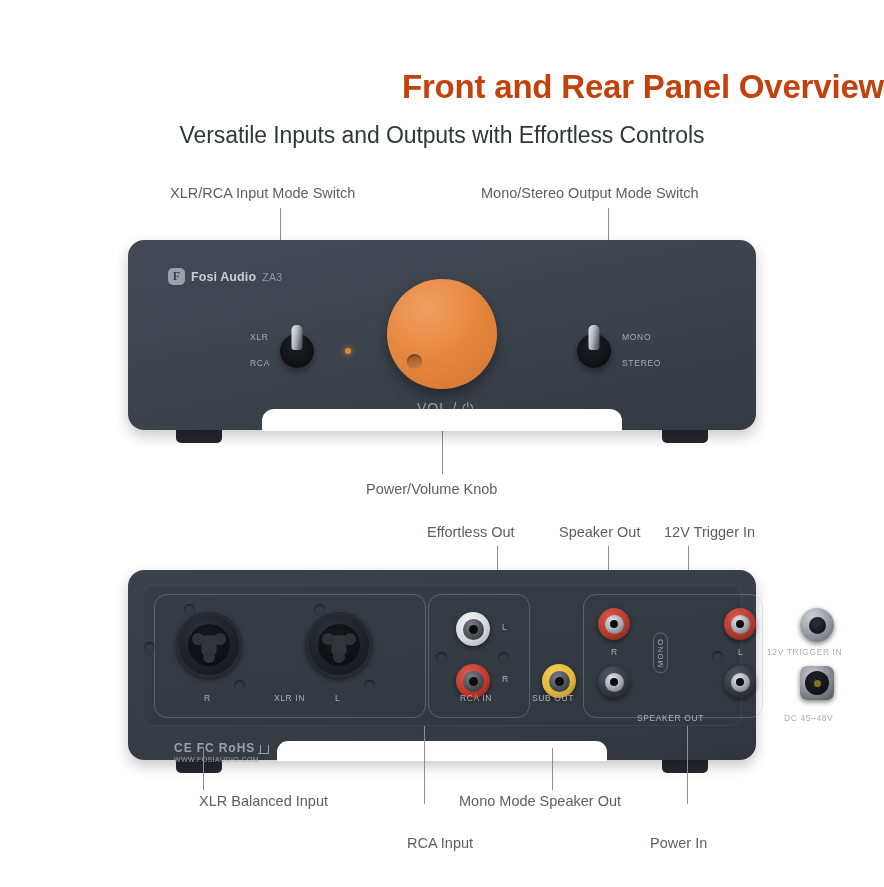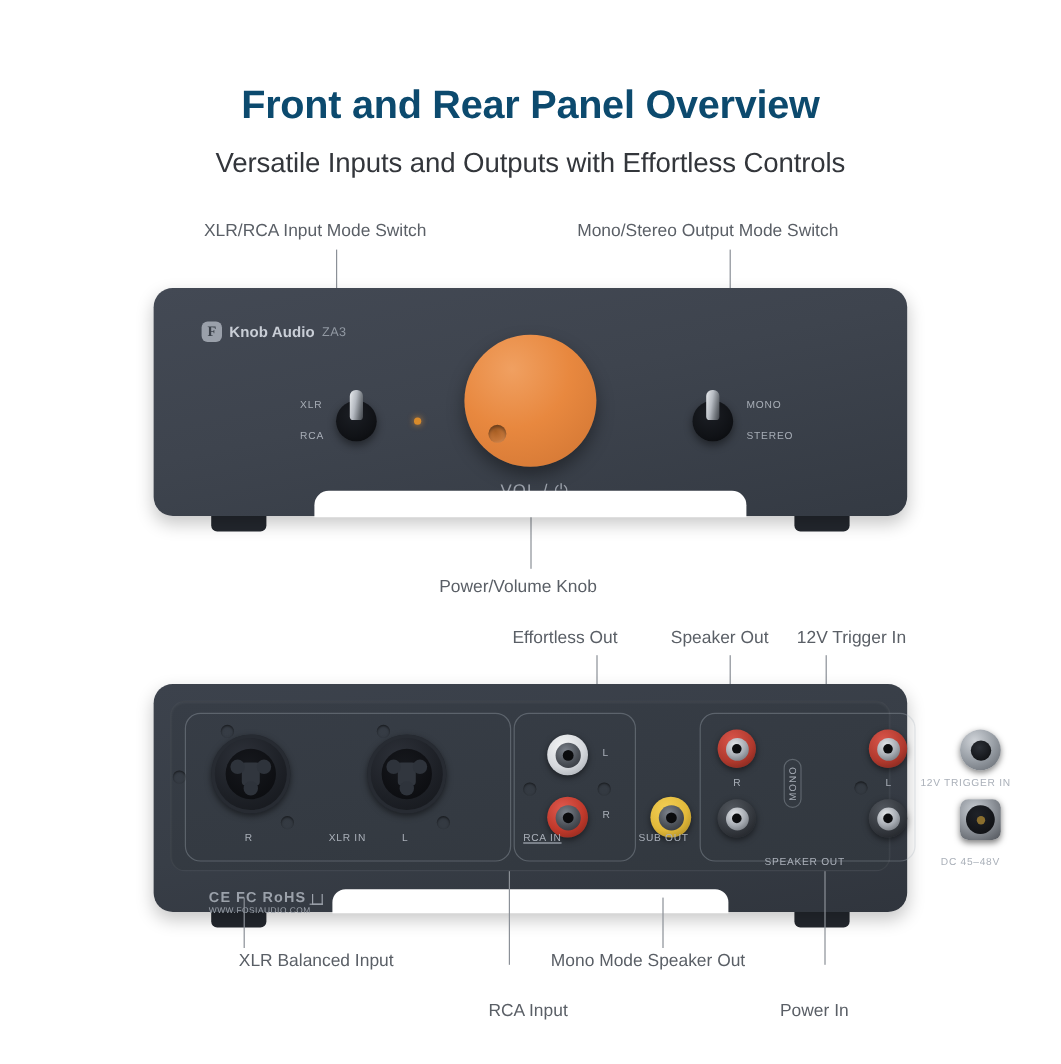--- a/index.html
+++ b/index.html
@@ -13,24 +13,24 @@
     position: relative;
     font-family: "Liberation Sans", sans-serif;
     overflow: hidden;
   }
 
   
   .page-title {
     position: absolute;
     left: 0; right: 0;
     top: 68px;
-    text-align: center;
+    text-align: right;
     font-size: 33px;
     font-weight: bold;
-    color: #0c4a6e;
+    color: #c2410c;
     letter-spacing: -0.2px;
   }
   .page-subtitle {
     position: absolute;
     left: 0; right: 0;
     top: 122px;
     text-align: center;
     font-size: 23px;
     font-weight: normal;
     color: #33363b;
@@ -374,21 +374,21 @@
 <div class="callout" style="left:366px; top:481px;">Power/Volume Knob</div>
 <div class="leader" style="left:442px; top:410px; height:64px;"></div>
 
 <div class="device" id="front-device">
   <div class="foot" style="left:48px; bottom:-13px; width:46px;"></div>
   <div class="foot" style="right:48px; bottom:-13px; width:46px;"></div>
   <div class="chassis"></div>
 
   <div class="brand">
     <span class="brand-mark">F</span>
-    <span class="brand-name">Knob Audio</span>
+    <span class="brand-name">Fosi Audio</span>
     <span class="brand-model">ZA3</span>
   </div>
 
   <div class="switch-label" style="left:122px; top:92px;">XLR</div>
   <div class="switch-label" style="left:122px; top:118px;">RCA</div>
   <div class="toggle" style="left:152px; top:94px;"></div>
 
   <div class="led" style="left:217px; top:108px;"></div>
 
   <div class="knob" style="left:259px; top:39px;">
@@ -458,21 +458,21 @@
 
   <div class="screw" style="left:308px; top:82px;"></div>
   <div class="screw" style="left:370px; top:82px;"></div>
 
   <div class="rca rca-red" style="left:328px; top:94px;">
     <div class="rca-ring">
         <div class="rca-hole"></div>
       </div>
   </div>
   <div class="port-label" style="left:374px; top:104px;">R</div>
-  <div class="port-label" style="left:308px; top:123px;text-decoration:underline;">RCA IN</div>
+  <div class="port-label" style="left:332px; top:123px;">RCA IN</div>
 
   <div class="rca rca-yellow" style="left:414px; top:94px;">
     <div class="rca-ring">
         <div class="rca-hole"></div>
       </div>
   </div>
   <div class="port-label" style="left:404px; top:123px;">SUB OUT</div>
 
   <div class="group-outline" style="left:455px; top:24px; width:178px; height:122px;"></div>
 

